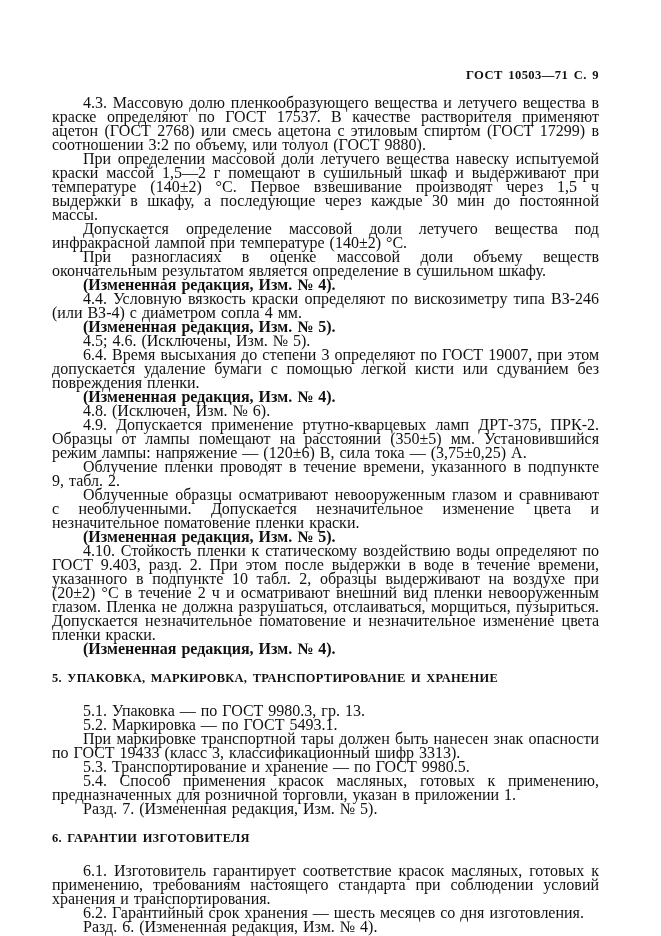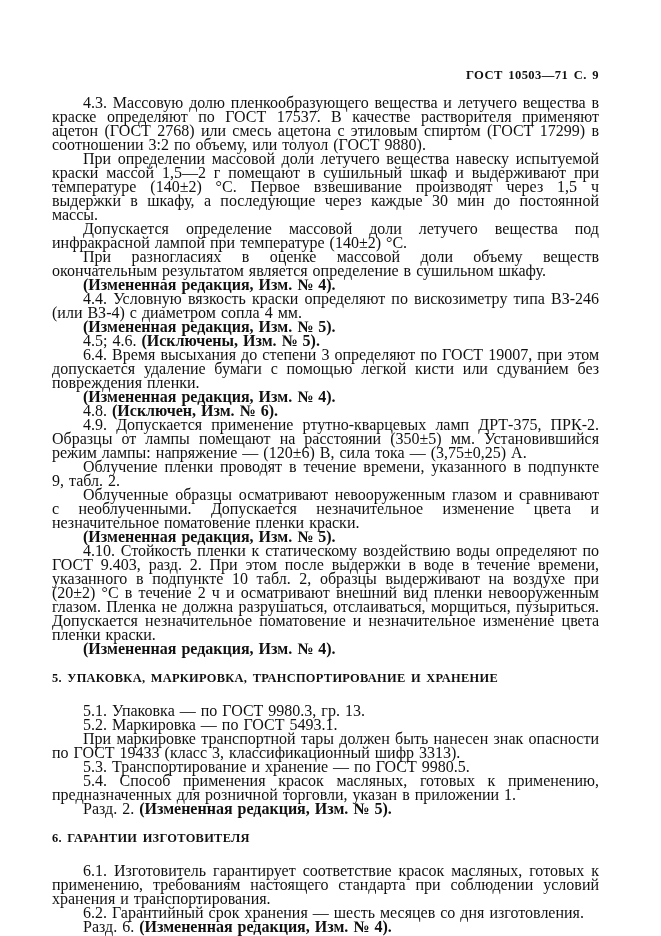--- a/index.html
+++ b/index.html
@@ -35,21 +35,21 @@
     font-size: 16px;
     line-height: 14px;
     text-align: justify;
     text-indent: 31px;
     word-spacing: 1px;
   }
   .para.note {
     font-weight: bold;
   }
   .para .bold-part {
-    font-weight: bold;
+    font-weight: normal;
   }
   .section-heading {
     margin: 15px 0 18px 0;
     font-size: 12.4px;
     line-height: 15px;
     font-weight: bold;
     text-align: left;
     text-indent: 0;
     letter-spacing: 0.3px;
     word-spacing: 2px;
@@ -82,21 +82,21 @@
     <p class="para">4.10.  Стойкость пленки к статическому воздействию воды определяют по ГОСТ 9.403, разд. 2. При этом после выдержки в воде в течение времени, указанного в подпункте 10 табл. 2, образцы выдерживают на воздухе при (20±2) °С в течение 2 ч и осматривают внешний вид пленки невооруженным глазом. Пленка не должна разрушаться, отслаиваться, морщиться, пузыриться. Допускается незначительное поматовение и незначительное изменение цвета пленки краски.</p>
     <p class="para note">(Измененная редакция, Изм. № 4).</p>
 
     <h2 class="section-heading">5.  УПАКОВКА, МАРКИРОВКА, ТРАНСПОРТИРОВАНИЕ И ХРАНЕНИЕ</h2>
 
     <p class="para">5.1.  Упаковка — по ГОСТ 9980.3, гр. 13.</p>
     <p class="para">5.2.  Маркировка — по ГОСТ 5493.1.</p>
     <p class="para">При маркировке транспортной тары должен быть нанесен знак опасности по ГОСТ 19433 (класс 3, классификационный шифр 3313).</p>
     <p class="para">5.3.  Транспортирование и хранение — по ГОСТ 9980.5.</p>
     <p class="para">5.4.  Способ применения красок масляных, готовых к применению, предназначенных для розничной торговли, указан в приложении 1.</p>
-    <p class="para"><span>Разд. 2.  </span><span class="bold-part">(Измененная редакция, Изм. № 5).</span></p>
+    <p class="para"><span>Разд. 7.  </span><span class="bold-part">(Измененная редакция, Изм. № 5).</span></p>
 
     <h2 class="section-heading">6.  ГАРАНТИИ ИЗГОТОВИТЕЛЯ</h2>
 
     <p class="para">6.1.  Изготовитель гарантирует соответствие красок масляных, готовых к применению, требованиям настоящего стандарта при соблюдении условий хранения и транспортирования.</p>
     <p class="para">6.2.  Гарантийный срок хранения — шесть месяцев со дня изготовления.</p>
     <p class="para"><span>Разд. 6.  </span><span class="bold-part">(Измененная редакция, Изм. № 4).</span></p>
 
   </div>
 </div>
 

